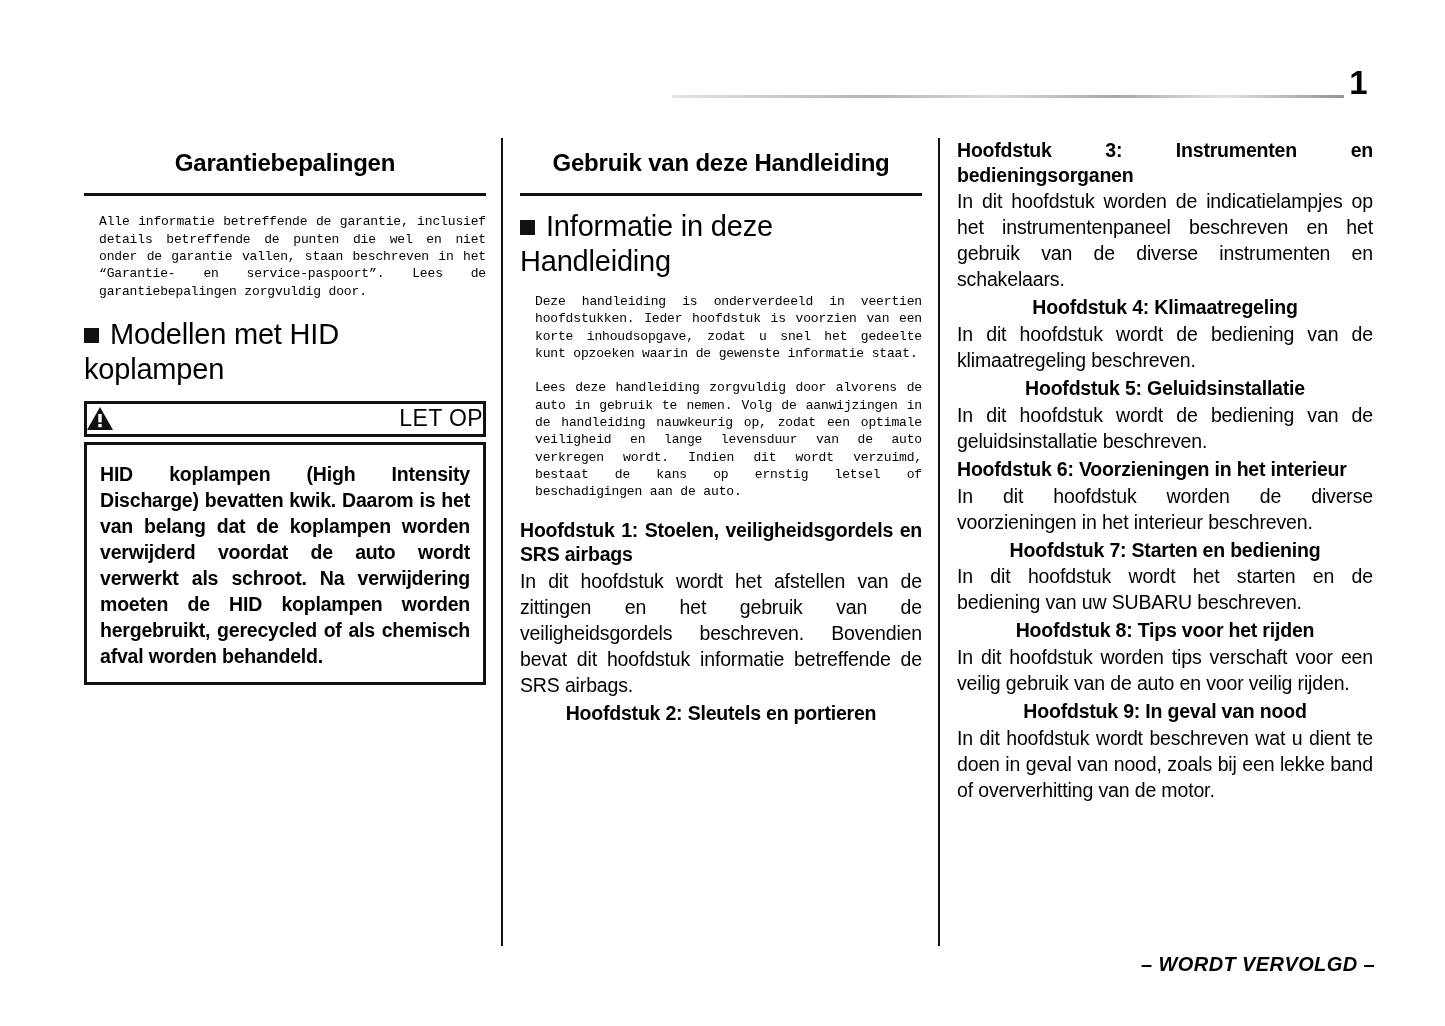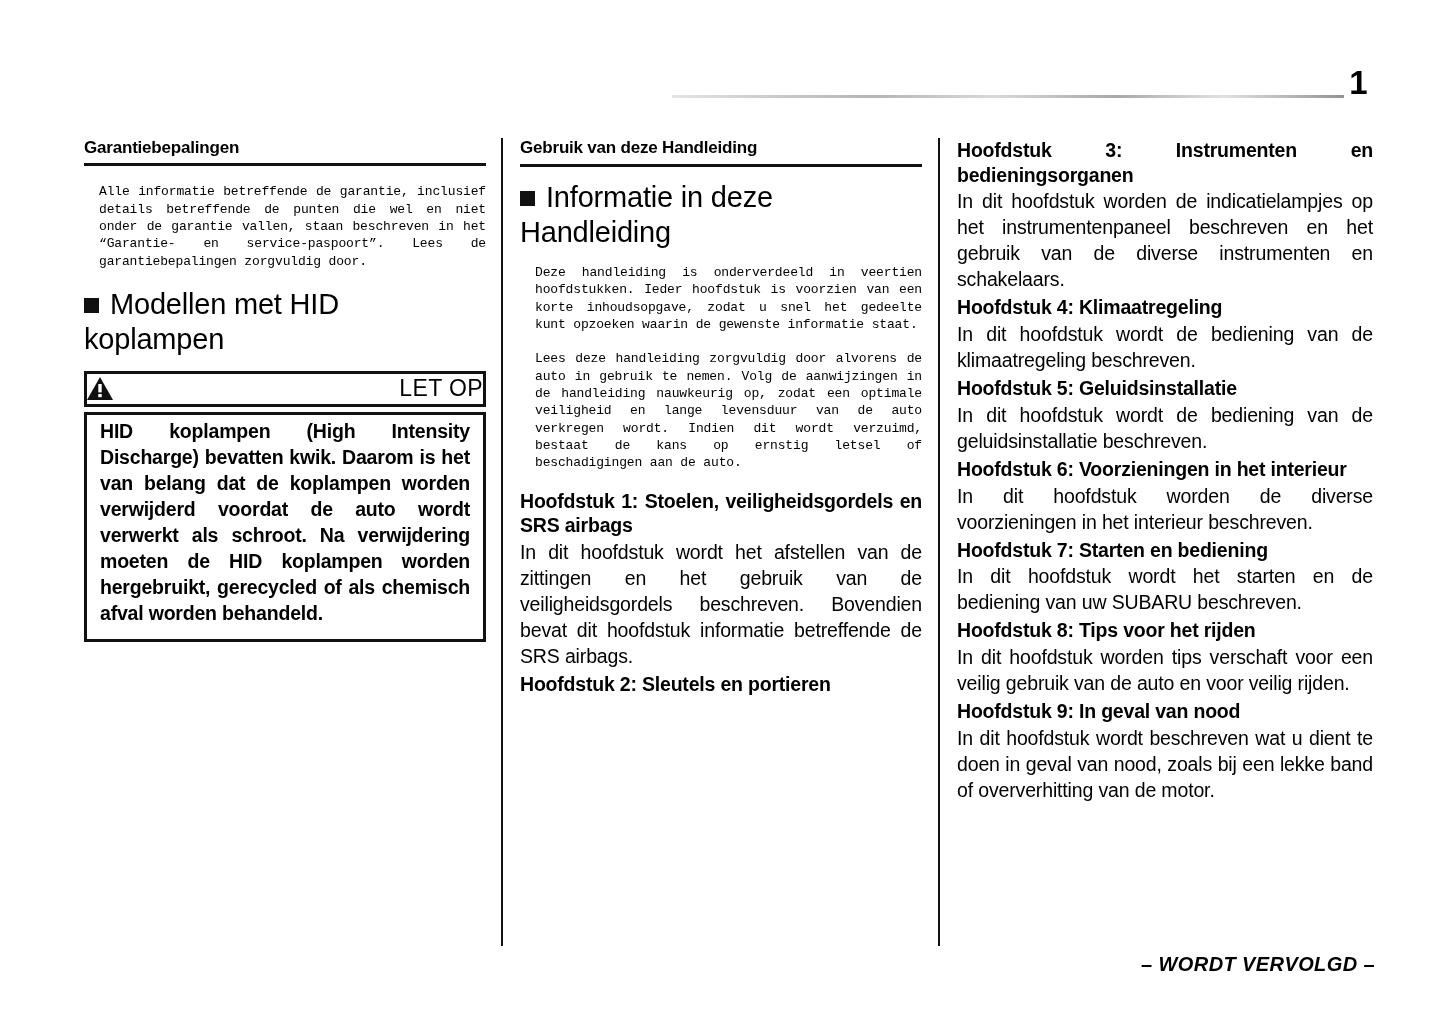--- a/index.html
+++ b/index.html
@@ -71,26 +71,27 @@
     top: 0;
     width: 2px;
     height: 808px;
     background: #111;
   }
   .divider-1 { left: 501px; }
   .divider-2 { left: 938px; }
 
   
   h1.section-title {
-    font-size: 17px;
-    font-weight: bold;
-    margin: 0;
+    font-size: 24px;
+    font-weight: bold;
+    margin: 11px;
     padding: 0 0 6px 0;
     line-height: 1.14;
     letter-spacing: -0.2px;
+    text-align: center;
   }
   .title-rule {
     height: 3px;
     background: #111;
     margin: 0 0 17px 0;
   }
   .title-rule.thin {
     height: 3px;
     margin: 1px 0 13px 0;
   }
@@ -126,21 +127,21 @@
   }
 
   h3.chapter-heading {
     font-size: 19.5px;
     font-weight: bold;
     margin: 0 0 1px 0;
     line-height: 1.265;
     text-align: justify;
     letter-spacing: -0.2px;
   }
-  h3.chapter-heading.nojust { text-align: left; }
+  h3.chapter-heading.nojust { text-align: center; }
 
   p.chapter-body {
     font-size: 19.5px;
     line-height: 1.335;
     margin: 0 0 3px 0;
     text-align: justify;
     letter-spacing: -0.15px;
   }
 
   
@@ -162,21 +163,21 @@
   }
   .caution-header .tri svg { display:block; }
   .caution-header .ctext {
     font-size: 23px;
     font-weight: normal;
     letter-spacing: 0.4px;
     line-height: 1;
   }
   .caution-body {
     border: 3px solid #111;
-    padding: 3px 13px 13px 13px;
+    padding: 16px 13px 13px 13px;
     box-sizing: border-box;
   }
   .caution-body p {
     margin: 0;
     font-size: 19.5px;
     font-weight: bold;
     line-height: 1.335;
     text-align: justify;
     letter-spacing: -0.2px;
   }

